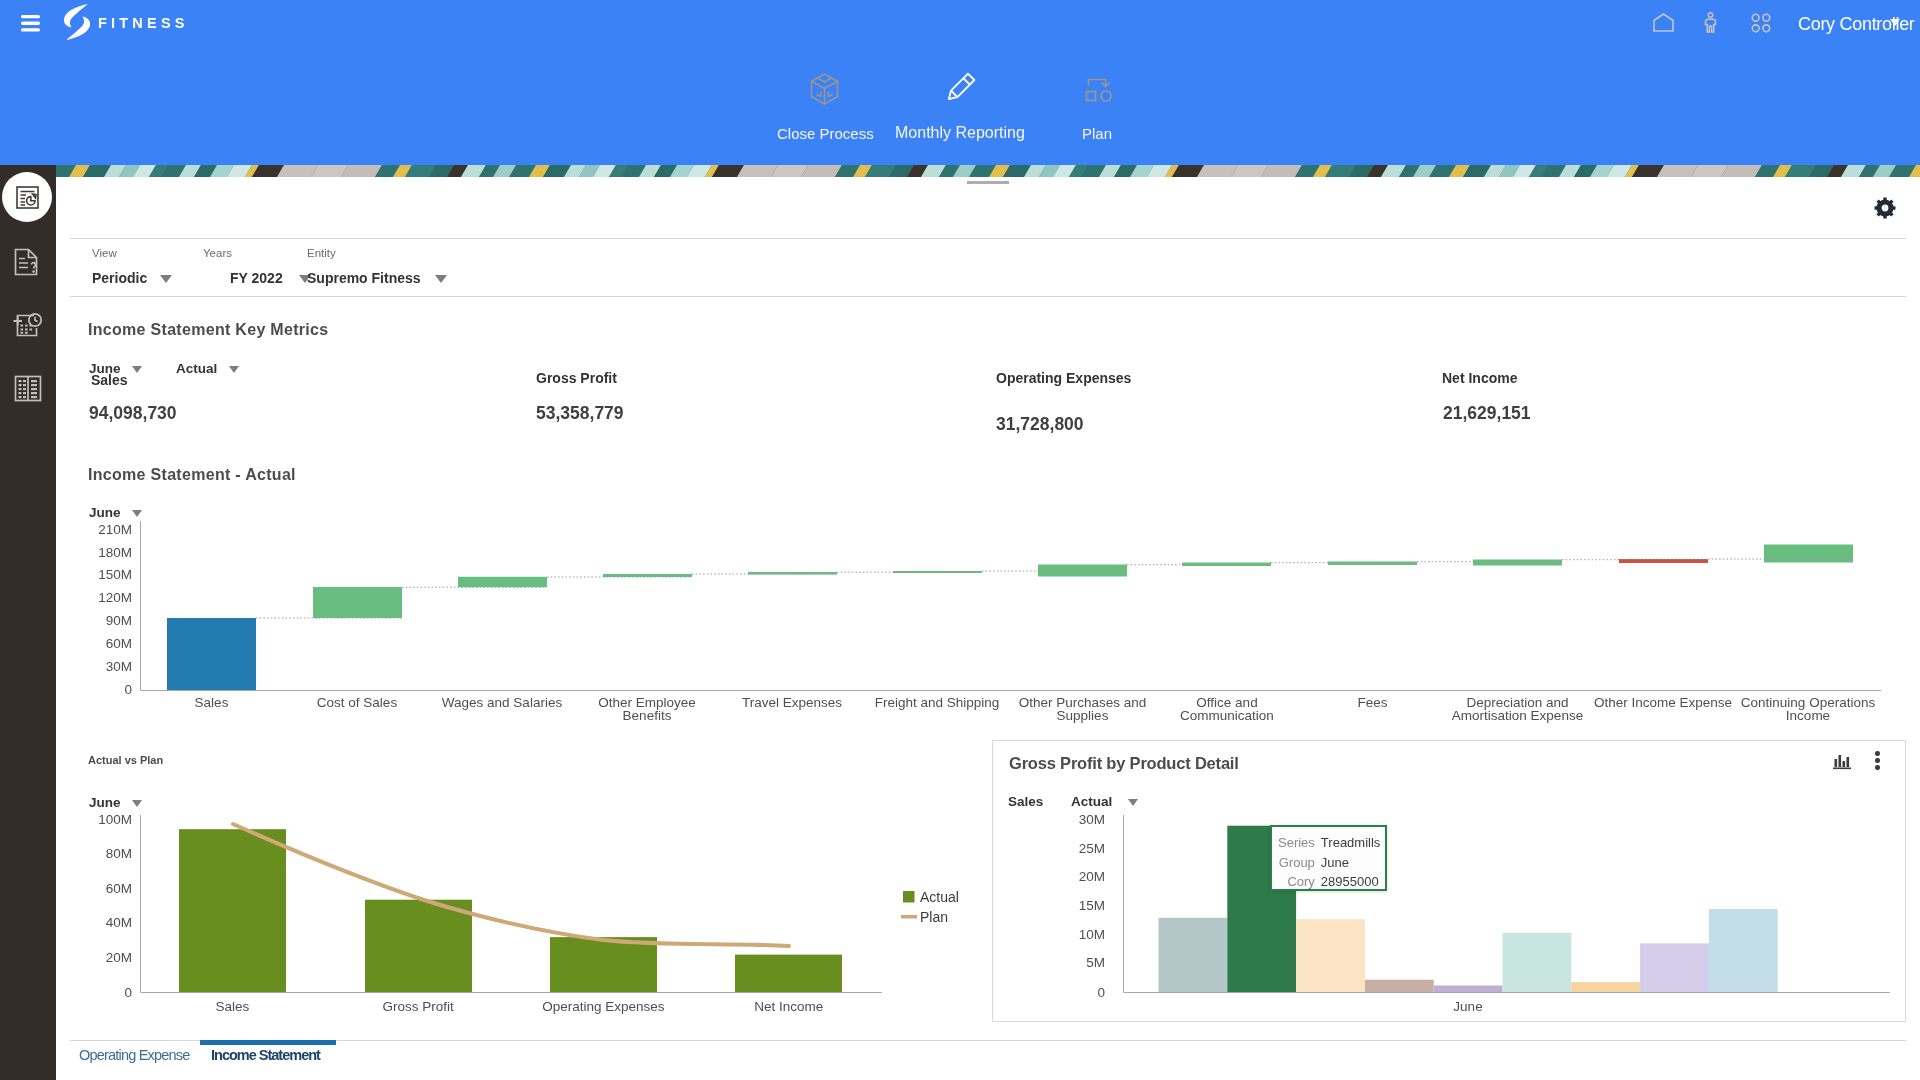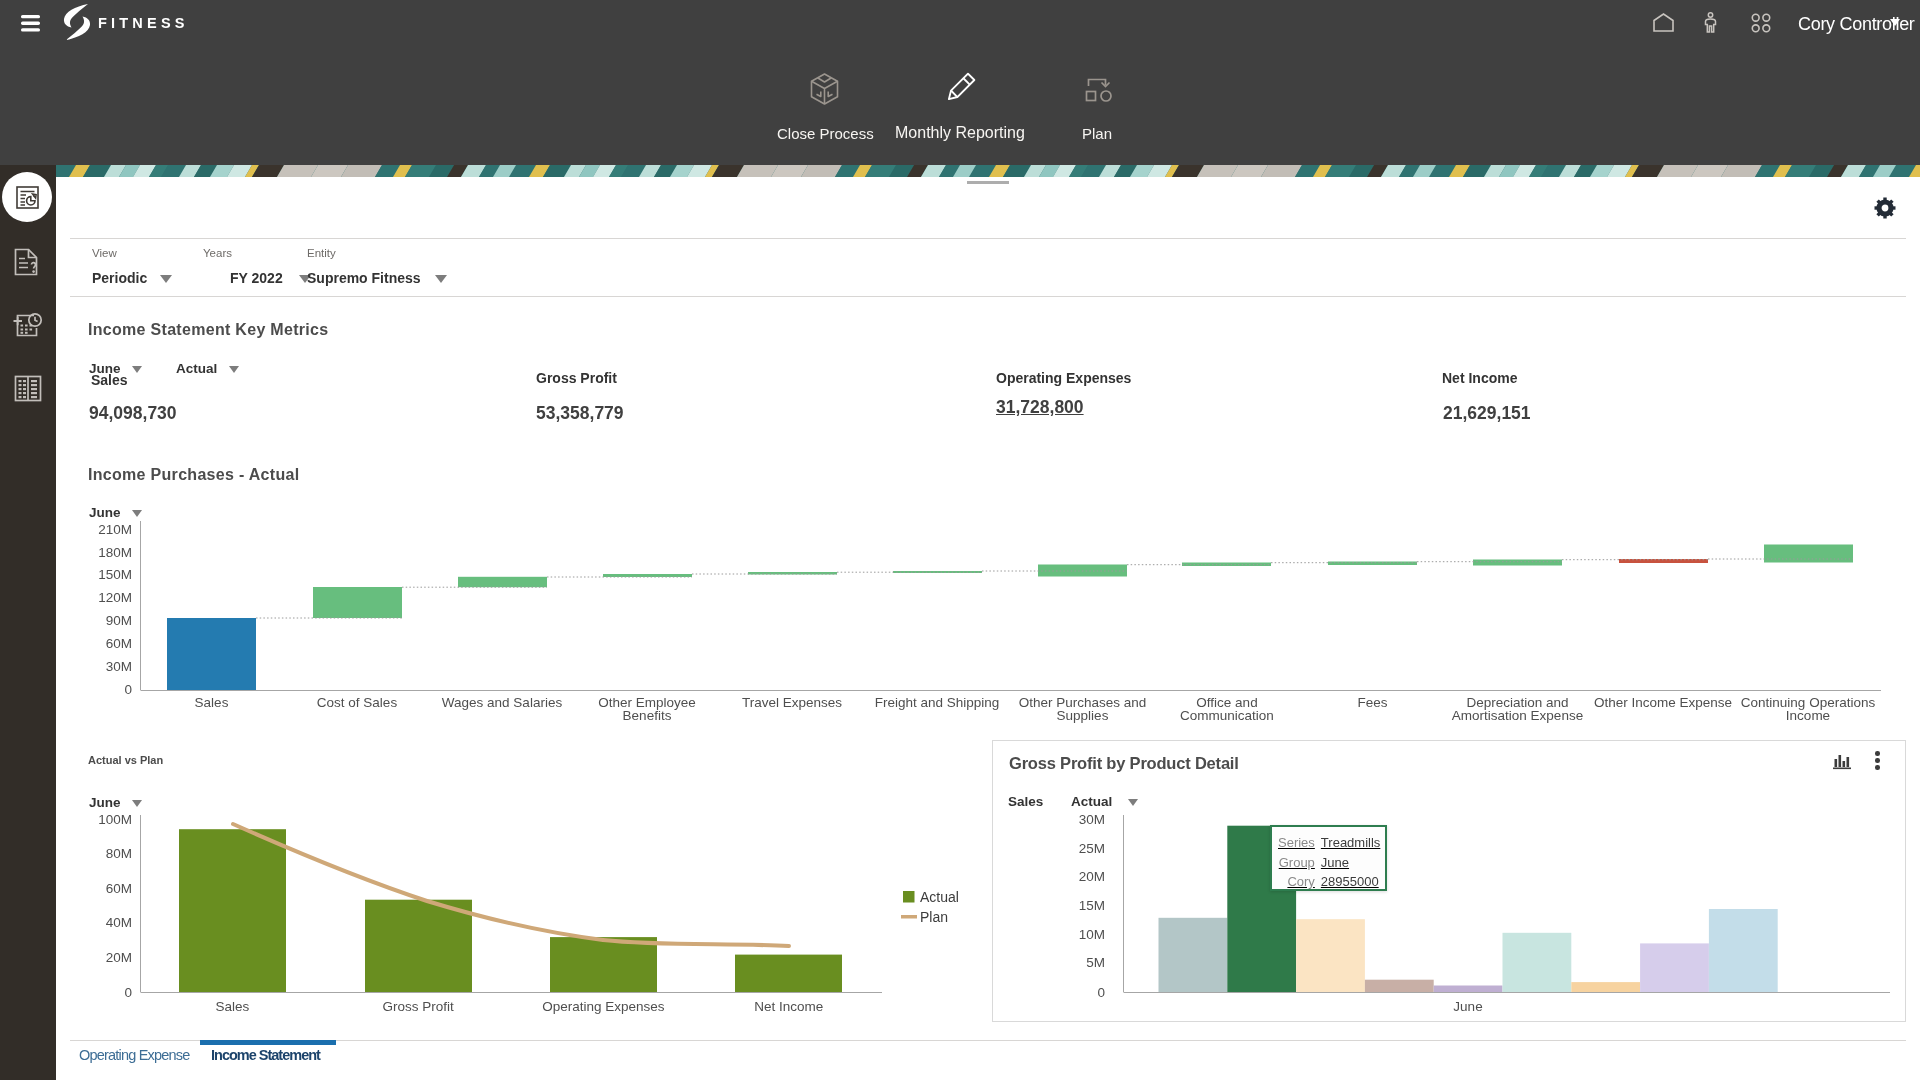--- a/index.html
+++ b/index.html
@@ -1,19 +1,19 @@
 <!DOCTYPE html>
 <html><head>
 <meta charset="utf-8">
 <style>
 * { margin:0; padding:0; box-sizing:border-box; }
 html,body { width:1920px; height:1080px; }
 body { font-family:"Liberation Sans",sans-serif; background:#fff; overflow:hidden; position:relative; }
 .abs { position:absolute; }
-#header { position:absolute; left:0; top:0; width:1920px; height:165px; background:#404040; }
+#header { position:absolute; left:0; top:0; width:1920px; height:165px; background:#3b82f6; }
 #sidebar { position:absolute; left:0; top:165px; width:56px; height:915px; background:#322d28; }
 #strip { position:absolute; left:56px; top:165px; width:1864px; height:12px; overflow:hidden; } #strip svg { display:block; }
 .navlbl { position:absolute; color:#f7f5f2; font-size:15px; white-space:nowrap; }
 .hdricon { position:absolute; }
 #uname { position:absolute; left:1798px; top:14px; color:#fff; font-size:18px; letter-spacing:-0.3px; }
 .flabel { position:absolute; color:#6e6b68; font-size:11.5px; }
 .fvalue { position:absolute; color:#333; font-size:14px; font-weight:bold; }
 .tri { display:inline-block; width:0; height:0; border-left:6px solid transparent; border-right:6px solid transparent; border-top:8px solid #7d7d7d; vertical-align:middle; }
 .sect { position:absolute; color:#4c4c4c; font-weight:bold; }
 .mlabel { position:absolute; color:#333; font-size:14px; font-weight:bold; }
@@ -215,25 +215,25 @@
 <div class="fvalue" style="left:307px; top:270px;">Supremo Fitness <span class="tri" style="margin-left:11px;"></span></div>
 
 <div class="sect" style="left:88px; top:321px; font-size:16px; letter-spacing:0.3px;">Income Statement Key Metrics</div>
 <div class="ddl" style="left:89px; top:361px;">June <span class="tri" style="border-left-width:5.5px;border-right-width:5.5px;border-top-width:7px;margin-left:8px;"></span></div>
 <div class="ddl" style="left:176px; top:361px;">Actual <span class="tri" style="border-left-width:5.5px;border-right-width:5.5px;border-top-width:7px;margin-left:8px;"></span></div>
 <div class="mlabel" style="left:91px; top:372px;">Sales</div>
 <div class="mvalue" style="left:89px; top:403px;">94,098,730</div>
 <div class="mlabel" style="left:536px; top:370px;">Gross Profit</div>
 <div class="mvalue" style="left:536px; top:403px;">53,358,779</div>
 <div class="mlabel" style="left:996px; top:370px;">Operating Expenses</div>
-<div class="mvalue" style="left:996px; top:397px;text-decoration:underline;">31,728,800</div>
+<div class="mvalue" style="left:996px; top:414px;">31,728,800</div>
 <div class="mlabel" style="left:1442px; top:370px;">Net Income</div>
 <div class="mvalue" style="left:1443px; top:403px;">21,629,151</div>
 
-<div class="sect" style="left:88px; top:466px; font-size:16px; letter-spacing:0.3px;">Income Purchases - Actual</div>
+<div class="sect" style="left:88px; top:466px; font-size:16px; letter-spacing:0.3px;">Income Statement - Actual</div>
 <div class="ddl" style="left:89px; top:505px;">June <span class="tri" style="border-left-width:5.5px;border-right-width:5.5px;border-top-width:7px;margin-left:8px;"></span></div>
 <svg class="abs" style="left:56px; top:450px;" width="1864" height="290" viewBox="0 0 1864 290">
   <g class="axt" text-anchor="end">
     <text x="76" y="84">210M</text>
     <text x="76" y="106.5">180M</text>
     <text x="76" y="129">150M</text>
     <text x="76" y="152">120M</text>
     <text x="76" y="175">90M</text>
     <text x="76" y="198">60M</text>
     <text x="76" y="221">30M</text>
@@ -354,21 +354,21 @@
   <rect x="304.1" y="179.2" width="68.8" height="72.8" fill="#fbe4c3"></rect>
   <rect x="372.9" y="239.7" width="68.8" height="12.3" fill="#c8afa6"></rect>
   <rect x="441.7" y="245.5" width="68.8" height="6.5" fill="#bfafd2"></rect>
   <rect x="510.5" y="192.8" width="68.8" height="59.2" fill="#c8e5e0"></rect>
   <rect x="579.3" y="242.1" width="68.8" height="9.9" fill="#f7d3a0"></rect>
   <rect x="648.1" y="203.4" width="68.8" height="48.6" fill="#d6cdeb"></rect>
   <rect x="716.9" y="169" width="68.8" height="83" fill="#c3dde9"></rect>
   <text x="476" y="271" class="axt" text-anchor="middle">June</text>
 </svg>
 
-<div class="abs" style="left:1270px; top:825px; width:117px; height:66px; background:#fdfdfd; border:2px solid #2e7d4f; box-shadow:0 1px 3px rgba(0,0,0,0.15); font-size:14px; padding:5px 0 5px 6px;text-decoration:underline;">
+<div class="abs" style="left:1270px; top:825px; width:117px; height:66px; background:#fdfdfd; border:2px solid #2e7d4f; box-shadow:0 1px 3px rgba(0,0,0,0.15); font-size:14px; padding:5px 0 5px 6px;">
   <table style="border-collapse:collapse; font-size:13px; line-height:1.5; margin-top:1px;">
     <tbody>
         <tr>
           <td style="color:#8a8a8a; text-align:right; padding-right:6px;">Series</td>
           <td style="color:#3c3c3c;">Treadmills</td>
         </tr>
     <tr>
           <td style="color:#8a8a8a; text-align:right; padding-right:6px;">Group</td>
           <td style="color:#3c3c3c;">June</td>
         </tr>

